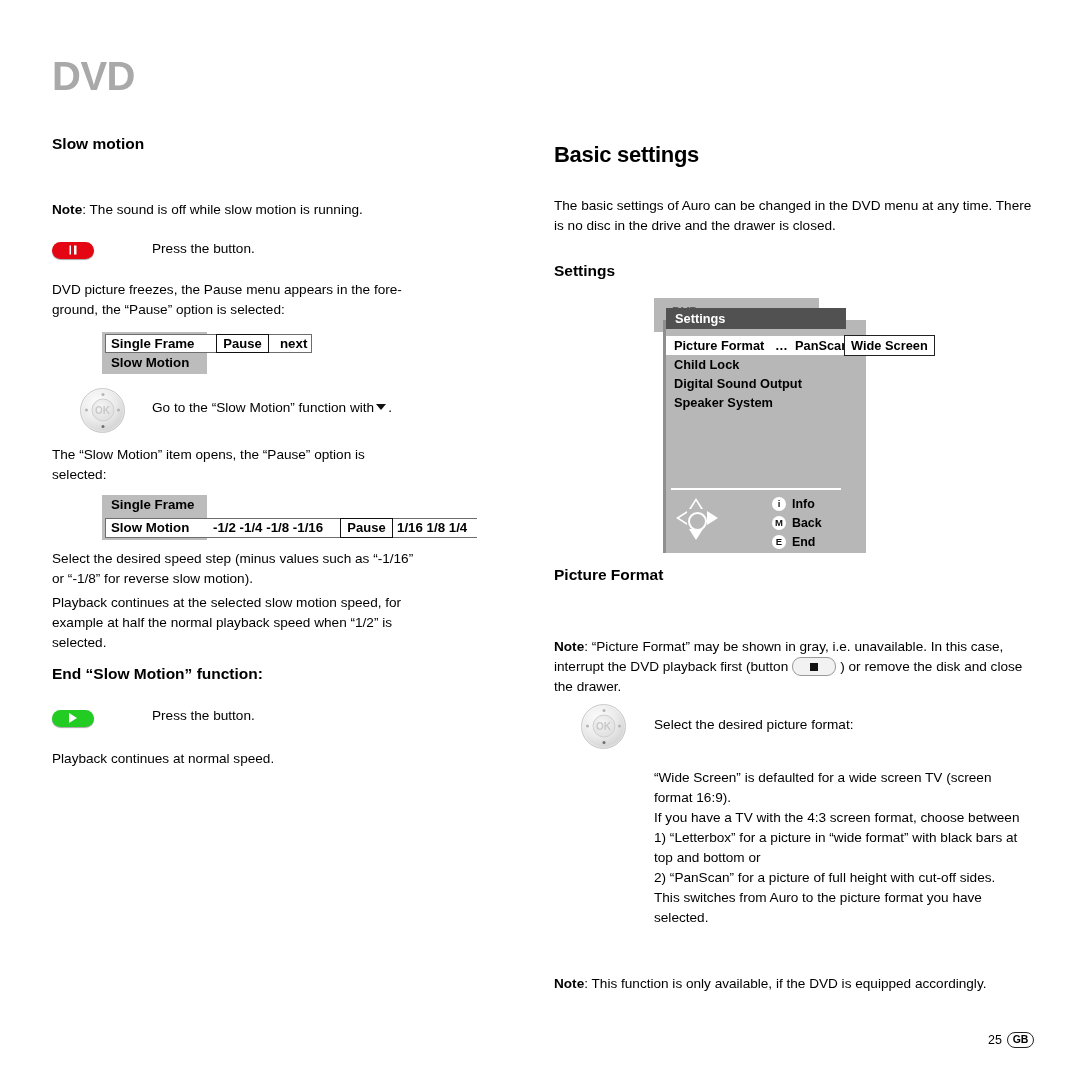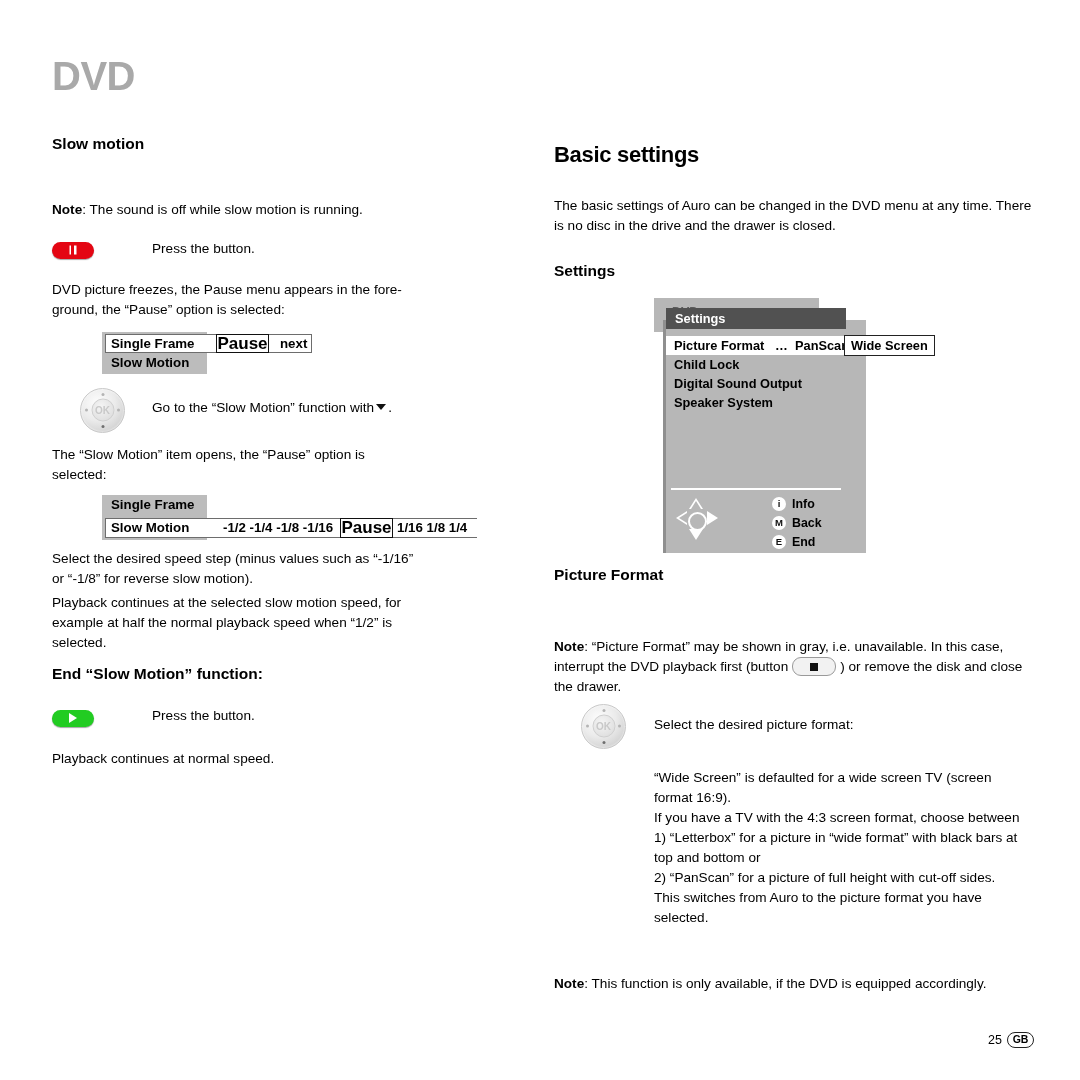--- a/index.html
+++ b/index.html
@@ -173,21 +173,21 @@
     position: absolute;
     font-size: 13.3px;
     font-weight: bold;
     line-height: 19px;
     white-space: nowrap;
   }
   .osd-box {
     position: absolute;
     border: 1.5px solid #111;
     background: #fff;
-    font-size: 17px;
+    font-size: 13px;
     font-weight: bold;
     line-height: 17px;
     text-align: center;
     box-sizing: border-box;
   }
 
   .osd2 { position: relative; width: 375px; height: 45px; }
   .osd2 .grayblock {
     position: absolute; left: 0; top: 0;
     width: 105px; height: 45px;
@@ -441,21 +441,21 @@
     </div>
 
     <p class="body indent" style="margin-top:12px;width:360px;">The “Slow Motion” item opens, the “Pause” option is selected:</p>
 
     <div class="indent" style="margin-top:10px;">
       <div class="osd2">
         <div class="grayblock"></div>
         <div class="rowwhite"></div>
         <div class="osd-label" style="left:9px;top:0px;">Single Frame</div>
         <div class="osd-label" style="left:9px;top:23px;">Slow Motion</div>
-        <div class="speedlist" style="left:121px;top:23px;">-1/2  -1/4  -1/8  -1/16</div>
+        <div class="speedlist" style="left:111px;top:23px;">-1/2  -1/4  -1/8  -1/16</div>
         <div class="osd-box" style="left:238px;top:23px;width:53px;height:20px;line-height:18px;">Pause</div>
         <div class="speedlist" style="left:295px;top:23px;">1/16  1/8  1/4</div>
       </div>
     </div>
 
     <p class="body indent" style="margin-top:9px;width:362px;">Select the desired speed step (minus values such as “-1/16” or “-1/8” for reverse slow motion).</p>
 
     <p class="body indent" style="margin-top:4px;width:350px;">Playback continues at the selected slow motion speed, for example at half the normal playback speed when “1/2” is selected.</p>
 
 

